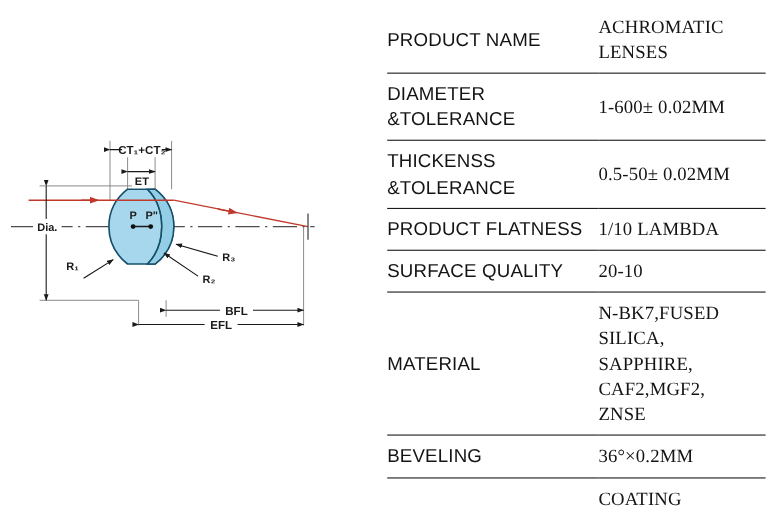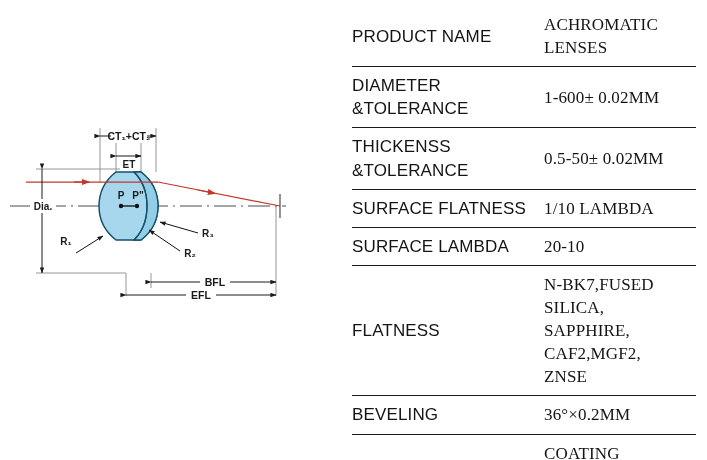--- a/index.html
+++ b/index.html
@@ -192,29 +192,29 @@
       </tr>
       <tr>
         <td class="spec-key">DIAMETER &amp;TOLERANCE</td>
         <td class="spec-val">1-600± 0.02MM</td>
       </tr>
       <tr>
         <td class="spec-key">THICKENSS &amp;TOLERANCE</td>
         <td class="spec-val">0.5-50± 0.02MM</td>
       </tr>
       <tr>
-        <td class="spec-key">SURFACE FLATNESS</td>
+        <td class="spec-key">PRODUCT FLATNESS</td>
         <td class="spec-val">1/10 LAMBDA</td>
       </tr>
       <tr>
-        <td class="spec-key">SURFACE LAMBDA</td>
+        <td class="spec-key">SURFACE QUALITY</td>
         <td class="spec-val">20-10</td>
       </tr>
       <tr class="row-tall">
-        <td class="spec-key">FLATNESS</td>
+        <td class="spec-key">MATERIAL</td>
         <td class="spec-val val-lines">N-BK7,FUSED SILICA,
 SAPPHIRE, CAF2,MGF2,
 ZNSE</td>
       </tr>
       <tr>
         <td class="spec-key">BEVELING</td>
         <td class="spec-val">36°×0.2MM</td>
       </tr>
       <tr class="row-tall">
         <td class="spec-key">COATING</td>

